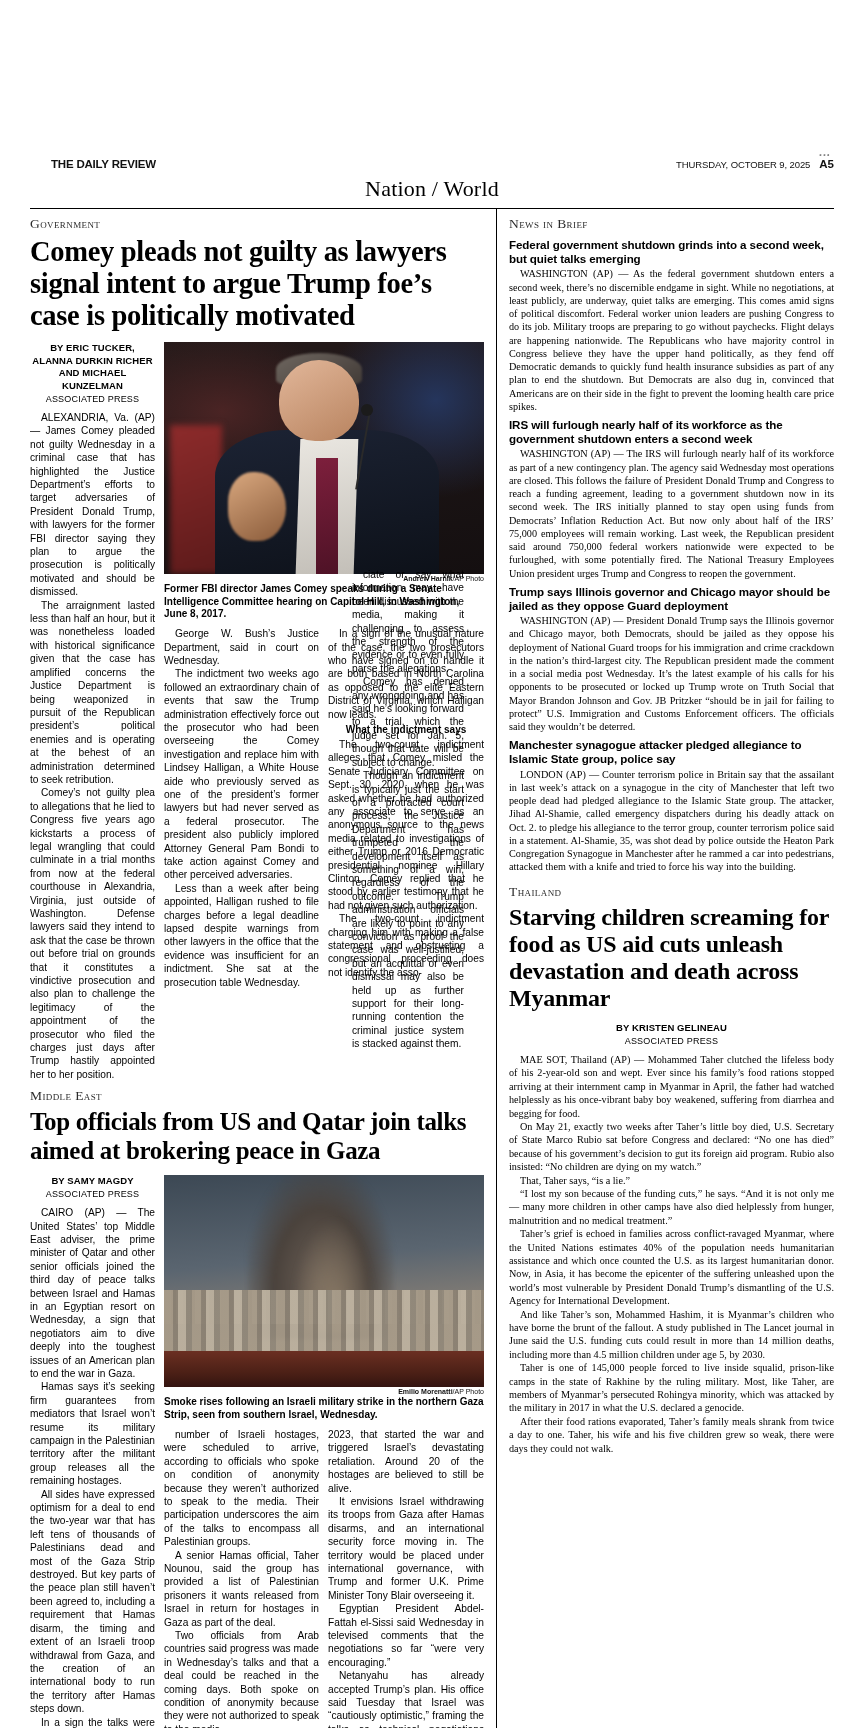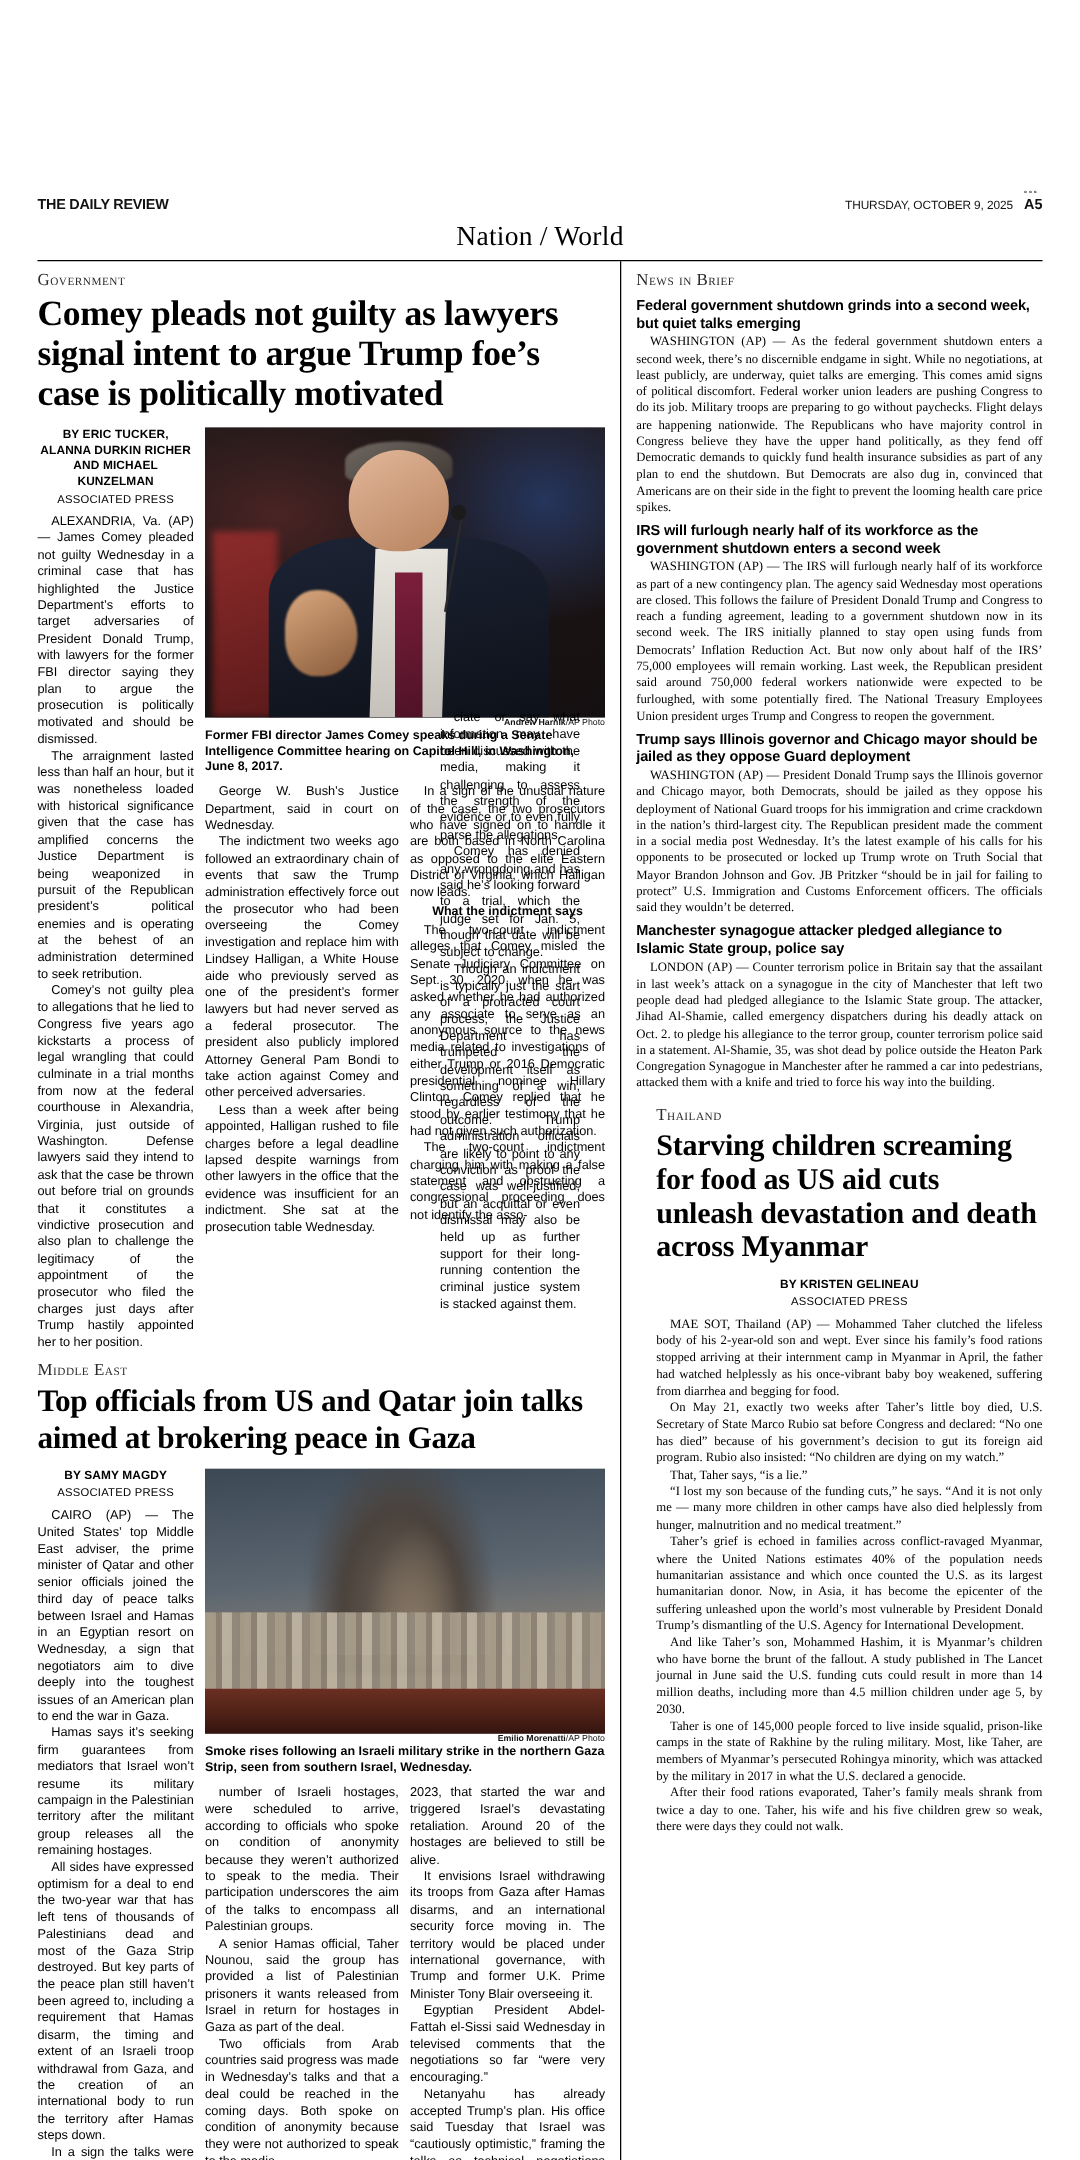--- a/index.html
+++ b/index.html
@@ -32,20 +32,21 @@
     align-items: flex-end;
     justify-content: space-between;
   }
   .masthead-left {
     font-family: "Liberation Sans", sans-serif;
     font-weight: bold;
     font-size: 11.5px;
     letter-spacing: -0.2px;
     color: #111;
     padding-bottom: 2px;
+    margin-left: 21px;
   }
   .masthead-right {
     display: flex;
     align-items: flex-end;
     gap: 9px;
     padding-bottom: 2px;
   }
   .masthead-date {
     font-family: "Liberation Sans", sans-serif;
     font-size: 9.5px;
@@ -514,21 +515,21 @@
         </div>
       </div>
 
       <div>
         <div class="brief-head">Manchester synagogue attacker pledged allegiance to Islamic State group, police say</div>
         <div class="brief-body">
           <p>LONDON (AP) — Counter terrorism police in Britain say that the assailant in last week’s attack on a synagogue in the city of Manchester that left two people dead had pledged allegiance to the Islamic State group. The attacker, Jihad Al-Shamie, called emergency dispatchers during his deadly attack on Oct. 2. to pledge his allegiance to the terror group, counter terrorism police said in a statement. Al-Shamie, 35, was shot dead by police outside the Heaton Park Congregation Synagogue in Manchester after he rammed a car into pedestrians, attacked them with a knife and tried to force his way into the building.</p>
         </div>
       </div>
 
-      <div style="margin-top:10px;margin-left:16px;">
+      <div style="margin-top:10px;">
         <div class="kicker">Thailand</div>
         <h1 class="headline-right">Starving children screaming for food as US aid cuts unleash devastation and death across Myanmar</h1>
         <div class="byline">BY KRISTEN GELINEAU</div>
         <div class="byline-org">ASSOCIATED PRESS</div>
         <div class="right-body">
           <p>MAE SOT, Thailand (AP) — Mohammed Taher clutched the lifeless body of his 2-year-old son and wept. Ever since his family’s food rations stopped arriving at their internment camp in Myanmar in April, the father had watched helplessly as his once-vibrant baby boy weakened, suffering from diarrhea and begging for food.</p>
           <p>On May 21, exactly two weeks after Taher’s little boy died, U.S. Secretary of State Marco Rubio sat before Congress and declared: “No one has died” because of his government’s decision to gut its foreign aid program. Rubio also insisted: “No children are dying on my watch.”</p>
           <p>That, Taher says, “is a lie.”</p>
           <p>“I lost my son because of the funding cuts,” he says. “And it is not only me — many more children in other camps have also died helplessly from hunger, malnutrition and no medical treatment.”</p>
           <p>Taher’s grief is echoed in families across conflict-ravaged Myanmar, where the United Nations estimates 40% of the population needs humanitarian assistance and which once counted the U.S. as its largest humanitarian donor. Now, in Asia, it has become the epicenter of the suffering unleashed upon the world’s most vulnerable by President Donald Trump’s dismantling of the U.S. Agency for International Development.</p>

